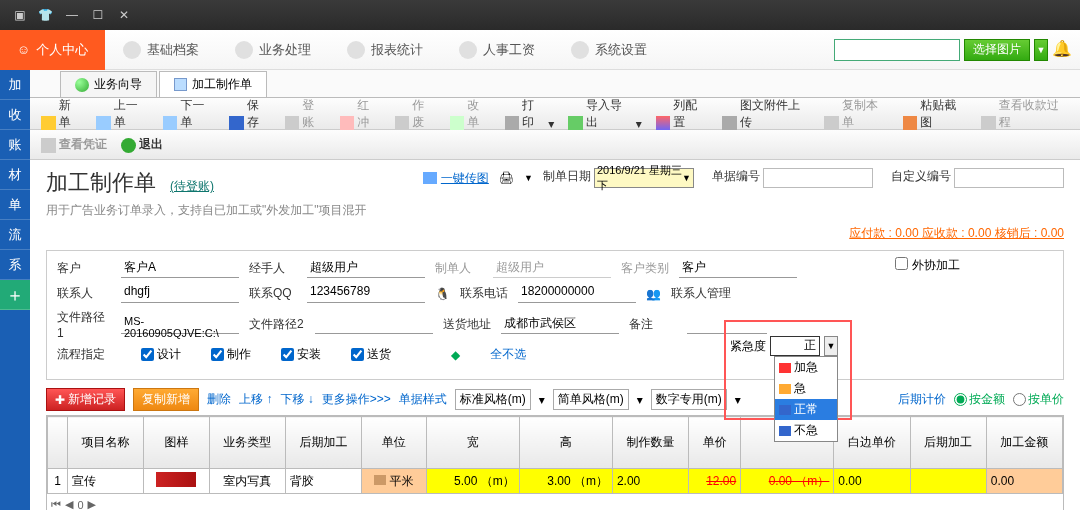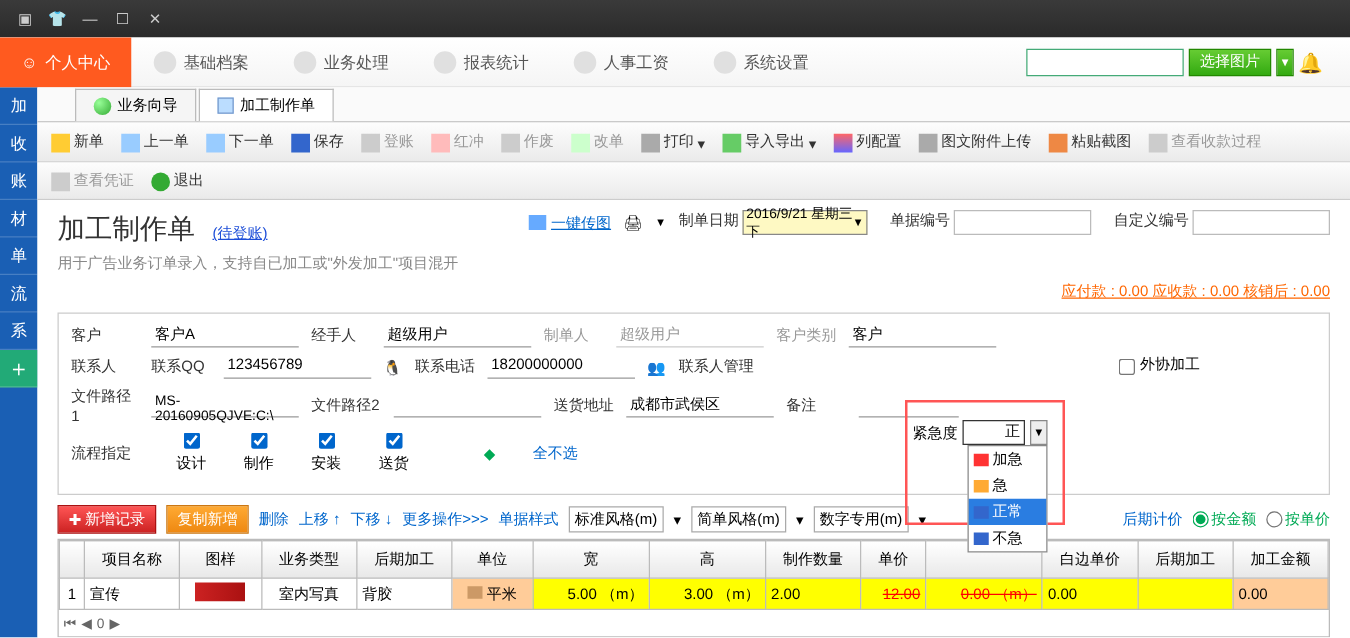--- a/index.html
+++ b/index.html
@@ -5,83 +5,83 @@
 * { margin:0; padding:0; box-sizing:border-box; font-family:"Microsoft YaHei","SimSun",sans-serif; }
 body { width:1080px; height:510px; background:#fff; font-size:12px; overflow:hidden; }
 .titlebar { height:30px; background:linear-gradient(#3a3a3a,#2a2a2a); display:flex; align-items:center; padding:0 8px; color:#ccc; }
 .titlebar .title { flex:1; font-size:13px; }
 .titlebar .winbtns { display:flex; gap:2px; }
 .titlebar .winbtn { width:24px; height:20px; display:flex; align-items:center; justify-content:center; color:#ccc; }
 .topmenu { height:40px; background:linear-gradient(#fff,#f5f5f5); display:flex; align-items:center; border-bottom:1px solid #ddd; }
 .usercenter { width:105px; height:40px; background:#ff5a1f; color:#fff; display:flex; align-items:center; justify-content:center; gap:6px; font-size:13px; }
 .menutab { padding:0 18px; height:40px; display:flex; align-items:center; gap:6px; color:#555; font-size:13px; }
 .circ { width:18px; height:18px; border-radius:50%; background:#e0e0e0; }
-.topright { margin-left:auto; display:flex; align-items:flex-end; gap:4px; padding-right:21px; }
+.topright { margin-left:auto; display:flex; align-items:flex-start; gap:4px; padding-right:8px; }
 .searchbox { width:126px; height:22px; background:#fff; border:1px solid #4a7; }
 .greenbtn { height:22px; padding:0 8px; background:linear-gradient(#6c3,#3a1); color:#fff; border:1px solid #280; display:flex; align-items:center; font-size:12px; }
 .dd { width:14px; background:linear-gradient(#6c3,#3a1); height:22px; border:1px solid #280; display:flex; align-items:center; justify-content:center; color:#fff; font-size:9px; }
 .bell { width:20px; height:20px; display:flex; align-items:center; justify-content:center; color:#f90; font-size:16px; }
 .main { display:flex; height:440px; }
 .sidebar { width:30px; background:#1a5fb4; display:flex; flex-direction:column; }
 .side-item { height:30px; display:flex; align-items:center; justify-content:center; color:#fff; font-size:13px; border-bottom:1px solid rgba(255,255,255,0.2); }
 .side-item.add { background:#2a7; font-size:18px; }
 .content { flex:1; background:#fff; display:flex; flex-direction:column; }
 .doctabs { height:28px; display:flex; align-items:flex-end; padding-left:30px; border-bottom:1px solid #bbb; background:#fafafa; }
 .doctab { padding:4px 14px; border:1px solid #bbb; background:#f5f5f5; margin-right:2px; border-bottom:none; display:flex; align-items:center; gap:5px; font-size:12px; }
 .doctab.active { background:#fff; }
 .globe { width:14px; height:14px; display:inline-block; background:radial-gradient(circle at 30% 30%, #9f9, #3a3); border-radius:50%; }
 .docicon { width:13px; height:13px; display:inline-block; background:#bdf; border:1px solid #79c; }
 .toolbar { height:32px; background:linear-gradient(#fdfdfd,#eaeaea); border-bottom:1px solid #ccc; display:flex; align-items:center; padding:0 6px; gap:4px; }
 .tbtn { display:flex; align-items:flex-end; gap:3px; padding:2px 5px; color:#333; }
 .tbtn.dis { color:#999; }
 .tbtn .ico { width:15px; height:15px; display:inline-block; }
-.toolbar2 { height:30px; background:linear-gradient(#fdfdfd,#eaeaea); border-bottom:1px solid #ccc; display:flex; align-items:center; padding:0 6px; gap:4px; }
+.toolbar2 { height:30px; background:linear-gradient(#fdfdfd,#eaeaea); border-bottom:1px solid #ccc; display:flex; align-items:center; padding:0 6px; gap:4px;font-weight:bold; }
 .docarea { padding:8px 16px; flex:1; overflow:hidden; }
 .dochead { display:flex; align-items:flex-start; }
 .doctitle { display:flex; align-items:baseline; gap:14px; }
 .doctitle h1 { font-size:22px; font-weight:500; color:#333; }
-.doctitle a { font-size:12px; color:#1d4ed8; text-decoration:underline; }
+.doctitle a { font-size:12px; color:#0f766e; text-decoration:underline; }
 .docsub { color:#888; font-size:12px; margin-top:4px; }
 .headright { margin-left:auto; display:flex; align-items:center; gap:10px; }
 .linkblue { color:#06c; text-decoration:underline; font-size:12px; display:flex; align-items:center; gap:4px; }
 .metafields { display:flex; gap:18px; font-size:12px; }
 .metacol { display:flex; flex-direction:row; gap:3px; }
 .metacol label { color:#333; }
 .metainput { width:110px; height:20px; border:1px solid #bbb; padding:0 3px; font-size:12px; }
 .datesel { width:100px; height:20px; border:1px solid #888; font-size:11px; display:flex; align-items:center; padding:0 2px; background:#fef9c3; }
 .datesel .ddicon { margin-left:auto; font-size:9px; }
 .payinfo { text-align:right; margin-top:6px; font-size:12px; color:#f60; text-decoration:underline; }
 .formgrid { border:1px solid #ccc; margin-top:8px; padding:8px 10px 10px; }
 .frow { display:flex; align-items:center; gap:10px; margin-bottom:6px; font-size:12px; }
 .flabel { width:54px; color:#333; }
 .flabel2 { width:48px; color:#333; }
 .finput { width:118px; height:19px; border-bottom:1px solid #999; padding:0 3px; }
 .finput.dis { color:#999; border-bottom:1px solid #ccc; }
-.cbx { display:flex; align-items:center; gap:3px;flex-direction:column; }
+.cbx { display:flex; align-items:center; gap:3px; }
 .cbx input { width:13px; height:13px; accent-color:#06c; }
 .procrow { display:flex; align-items:center; gap:30px; margin-top:2px; }
 .urgency-box { position:absolute; right:228px; top:320px; width:128px; height:100px; border:2px solid #f55; }
 .urgsel { position:absolute; right:242px; top:336px; display:flex; align-items:center; gap:4px; font-size:12px; }
 .urginput { width:50px; height:20px; border:1px solid #333; text-align:right; padding:0 3px; background:#fff; }
 .urgdd { width:14px; height:20px; border:1px solid #888; display:flex; align-items:center; justify-content:center; font-size:9px; background:#eee; }
 .urglist { position:absolute; right:242px; top:356px; width:64px; background:#fff; border:1px solid #888; font-size:12px; z-index:10; }
 .urglist div { padding:2px 4px; display:flex; align-items:center; gap:3px; }
 .urglist .sel { background:#2a7de1; color:#fff; }
 .flag { width:12px; height:10px; display:inline-block; }
-.outsource { position:absolute; right:120px; top:283px; display:flex; align-items:flex-end; gap:4px; font-size:12px; }
+.outsource { position:absolute; right:120px; top:257px; display:flex; align-items:flex-start; gap:4px; font-size:12px; }
 .gridtools { display:flex; align-items:center; gap:8px; margin-top:8px; font-size:12px; }
 .redbtn { background:linear-gradient(#f55,#c22); color:#fff; padding:2px 8px; border:1px solid #a11; display:flex; align-items:center; gap:3px; }
 .orangebtn { background:linear-gradient(#fa3,#e81); color:#fff; padding:2px 8px; border:1px solid #c71; }
 .linkbtn { color:#06c; }
 .stylesel { border:1px solid #aaa; padding:1px 4px; background:#fff; }
 .radio { display:flex; align-items:center; gap:2px; color:#0a5; }
 .radio input { accent-color:#0a5; }
 .tablewrap { margin-top:4px; border:1px solid #bbb; }
 .datatbl { width:100%; border-collapse:collapse; font-size:12px; }
-.datatbl th { background:linear-gradient(#fff,#e8e8e8); border:1px solid #bbb; padding:6px 4px; font-weight:400; }
+.datatbl th { background:linear-gradient(#fff,#e8e8e8); border:1px solid #bbb; padding:17px 4px; font-weight:400; }
 .datatbl td { border:1px solid #bbb; padding:3px 4px; text-align:center; }
 .yellow { background:#ff0; }
 .orange { background:#fc9; }
 .tdimg { width:40px; height:15px; background:linear-gradient(90deg,#c22,#a11); display:inline-block; }
 .pager { display:flex; align-items:center; gap:4px; padding:4px; font-size:11px; color:#666; }
 .red-strike { color:#f00; text-decoration:line-through; }
 </style>
 </head>
 <body>
 
@@ -187,20 +187,24 @@
         </div>
       <div class="tbtn"><span class="ico" style="background:#aaa"></span><span>打印</span> ▾</div>
       <div class="tbtn"><span class="ico" style="background:#6c6"></span><span>导入导出</span> ▾</div>
       <div class="tbtn">
           <span class="ico" style="background:linear-gradient(#f66,#66f)"></span>
           <span>列配置</span>
         </div>
       <div class="tbtn">
           <span class="ico" style="background:#aaa"></span>
           <span>图文附件上传</span>
+        </div>
+      <div class="tbtn dis">
+          <span class="ico" style="background:#ccc"></span>
+          <span>复制本单</span>
         </div>
       <div class="tbtn">
           <span class="ico" style="background:#e84"></span>
           <span>粘贴截图</span>
         </div>
       <div class="tbtn dis">
           <span class="ico" style="background:#ccc"></span>
           <span>查看收款过程</span>
         </div>
     </div>
@@ -258,20 +262,21 @@
           <span class="finput">客户A</span>
           <span class="flabel2">经手人</span>
           <span class="finput">超级用户</span>
           <span class="flabel2 dis" style="color:#999">制单人</span>
           <span class="finput dis">超级用户</span>
           <span class="flabel2" style="color:#999">客户类别</span>
           <span class="finput">客户</span>
         </div>
         <div class="frow">
           <span class="flabel">联系人</span>
+          <span class="finput">dhgfj</span>
           <span class="flabel2">联系QQ</span>
           <span class="finput">123456789</span>
           <span>🐧</span>
           <span class="flabel2">联系电话</span>
           <span class="finput">18200000000</span>
           <span>👥</span>
           <a style="color:#333">联系人管理</a>
         </div>
         <div class="frow">
           <span class="flabel">文件路径1</span>

